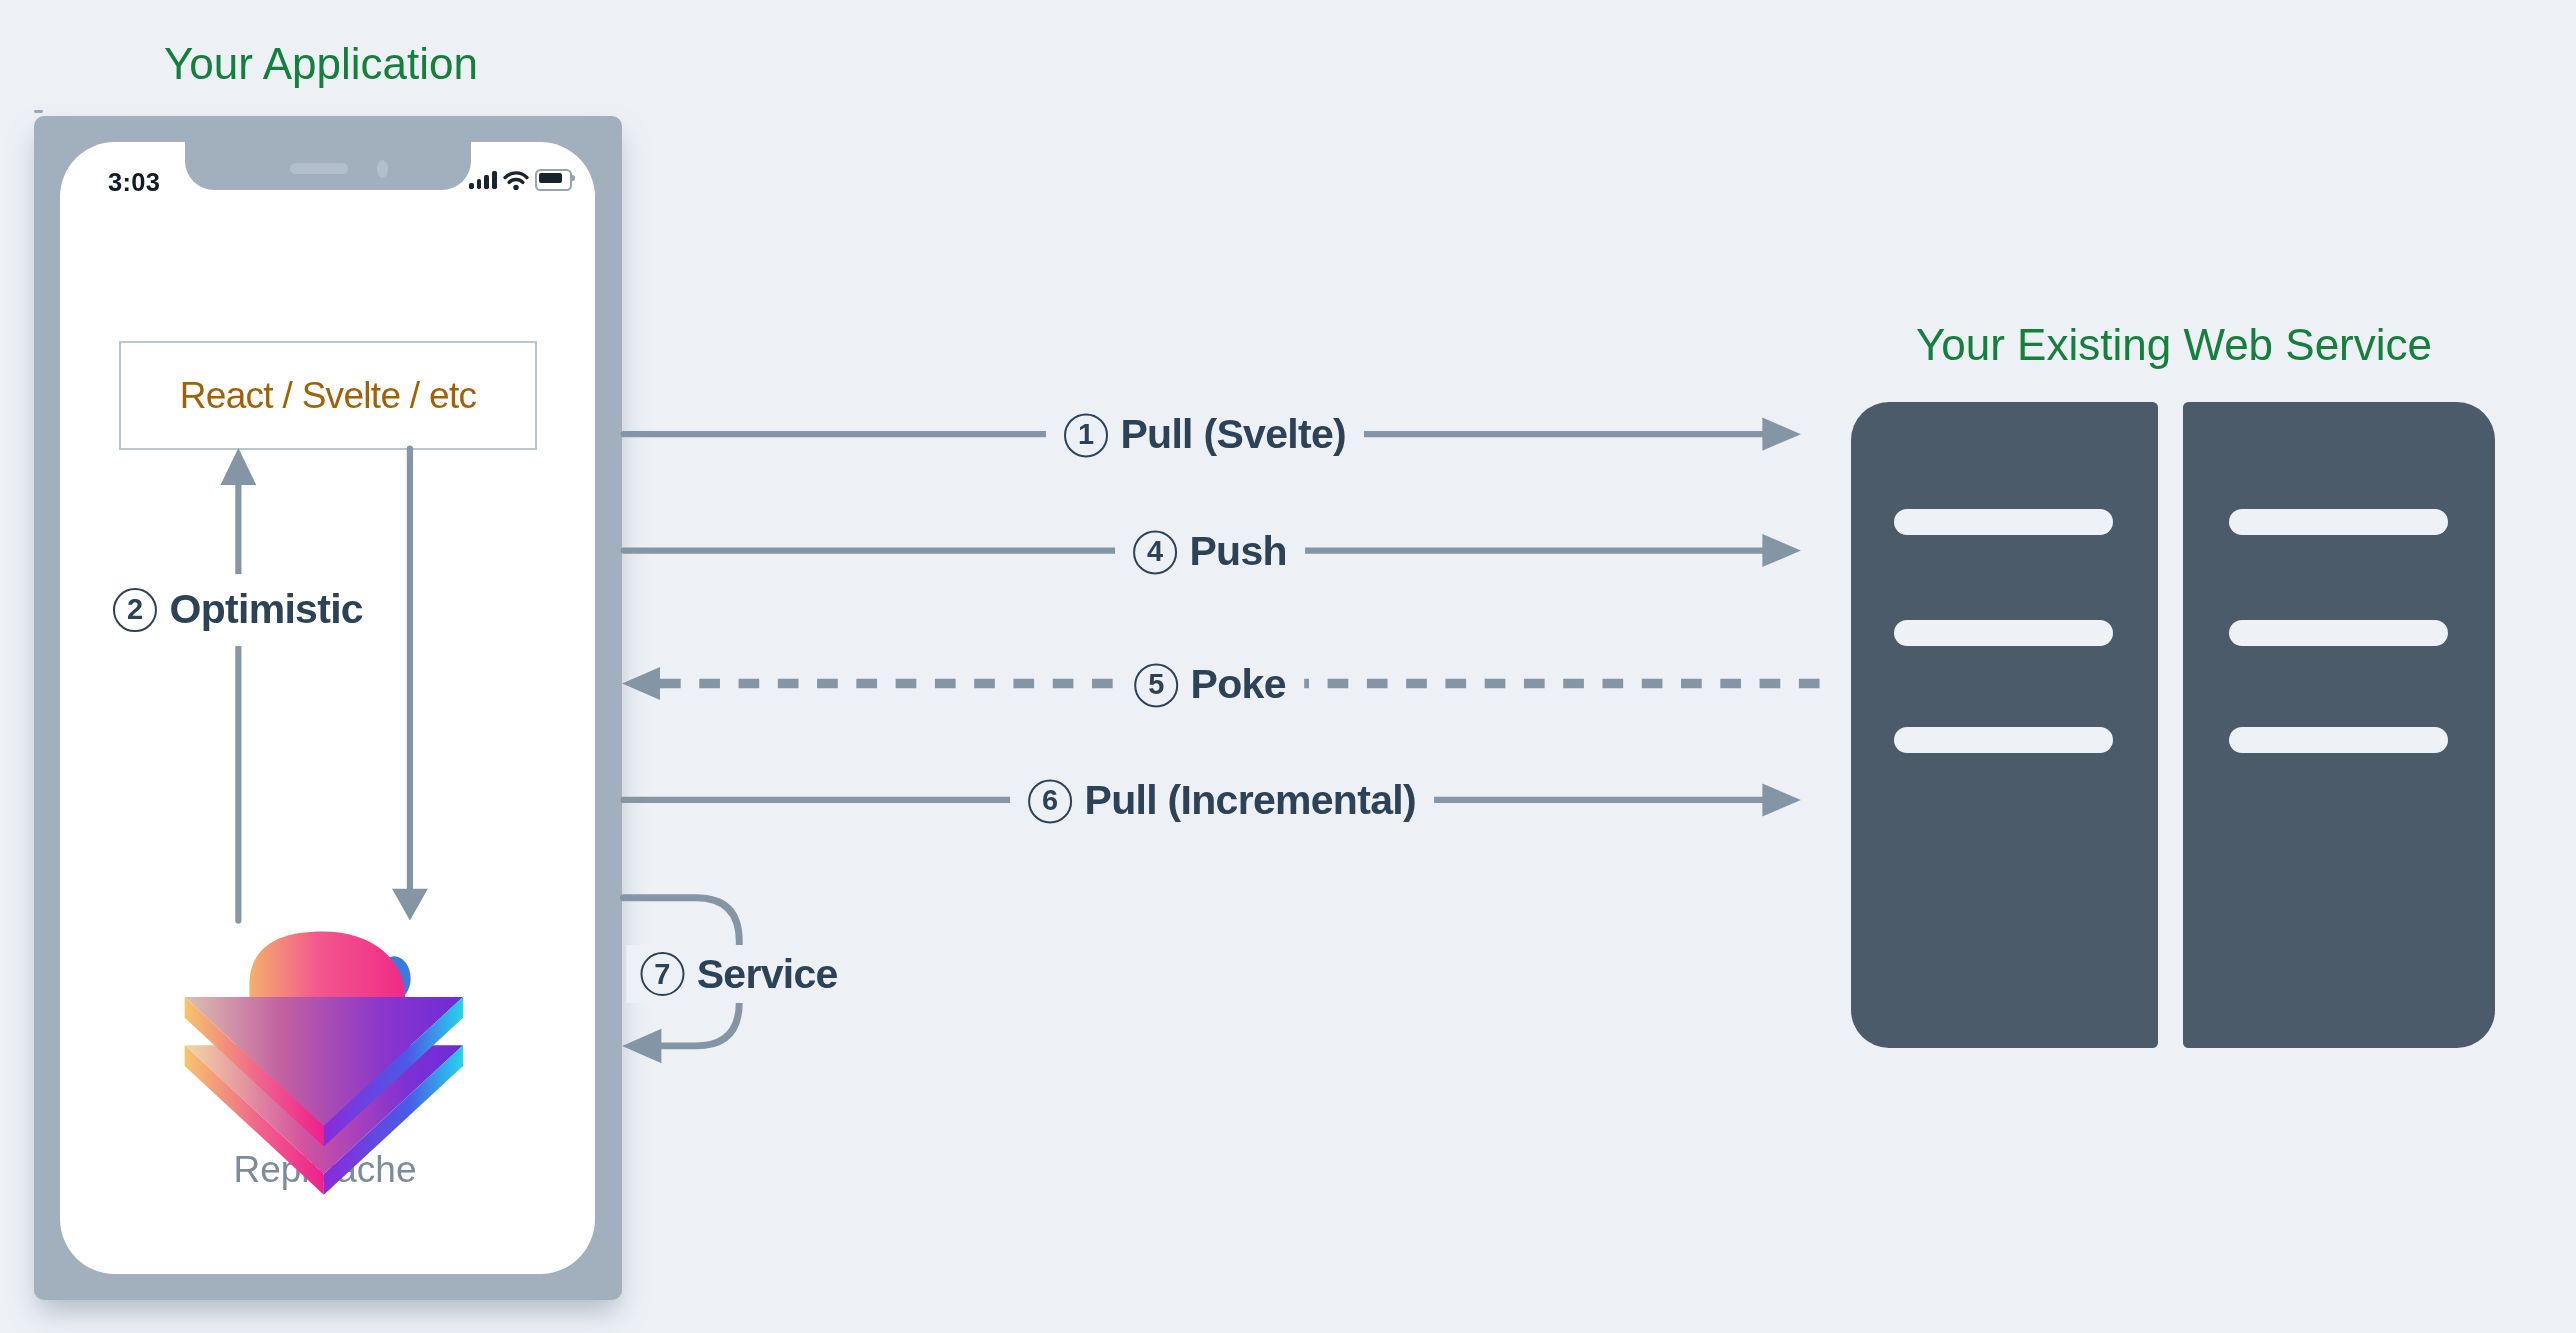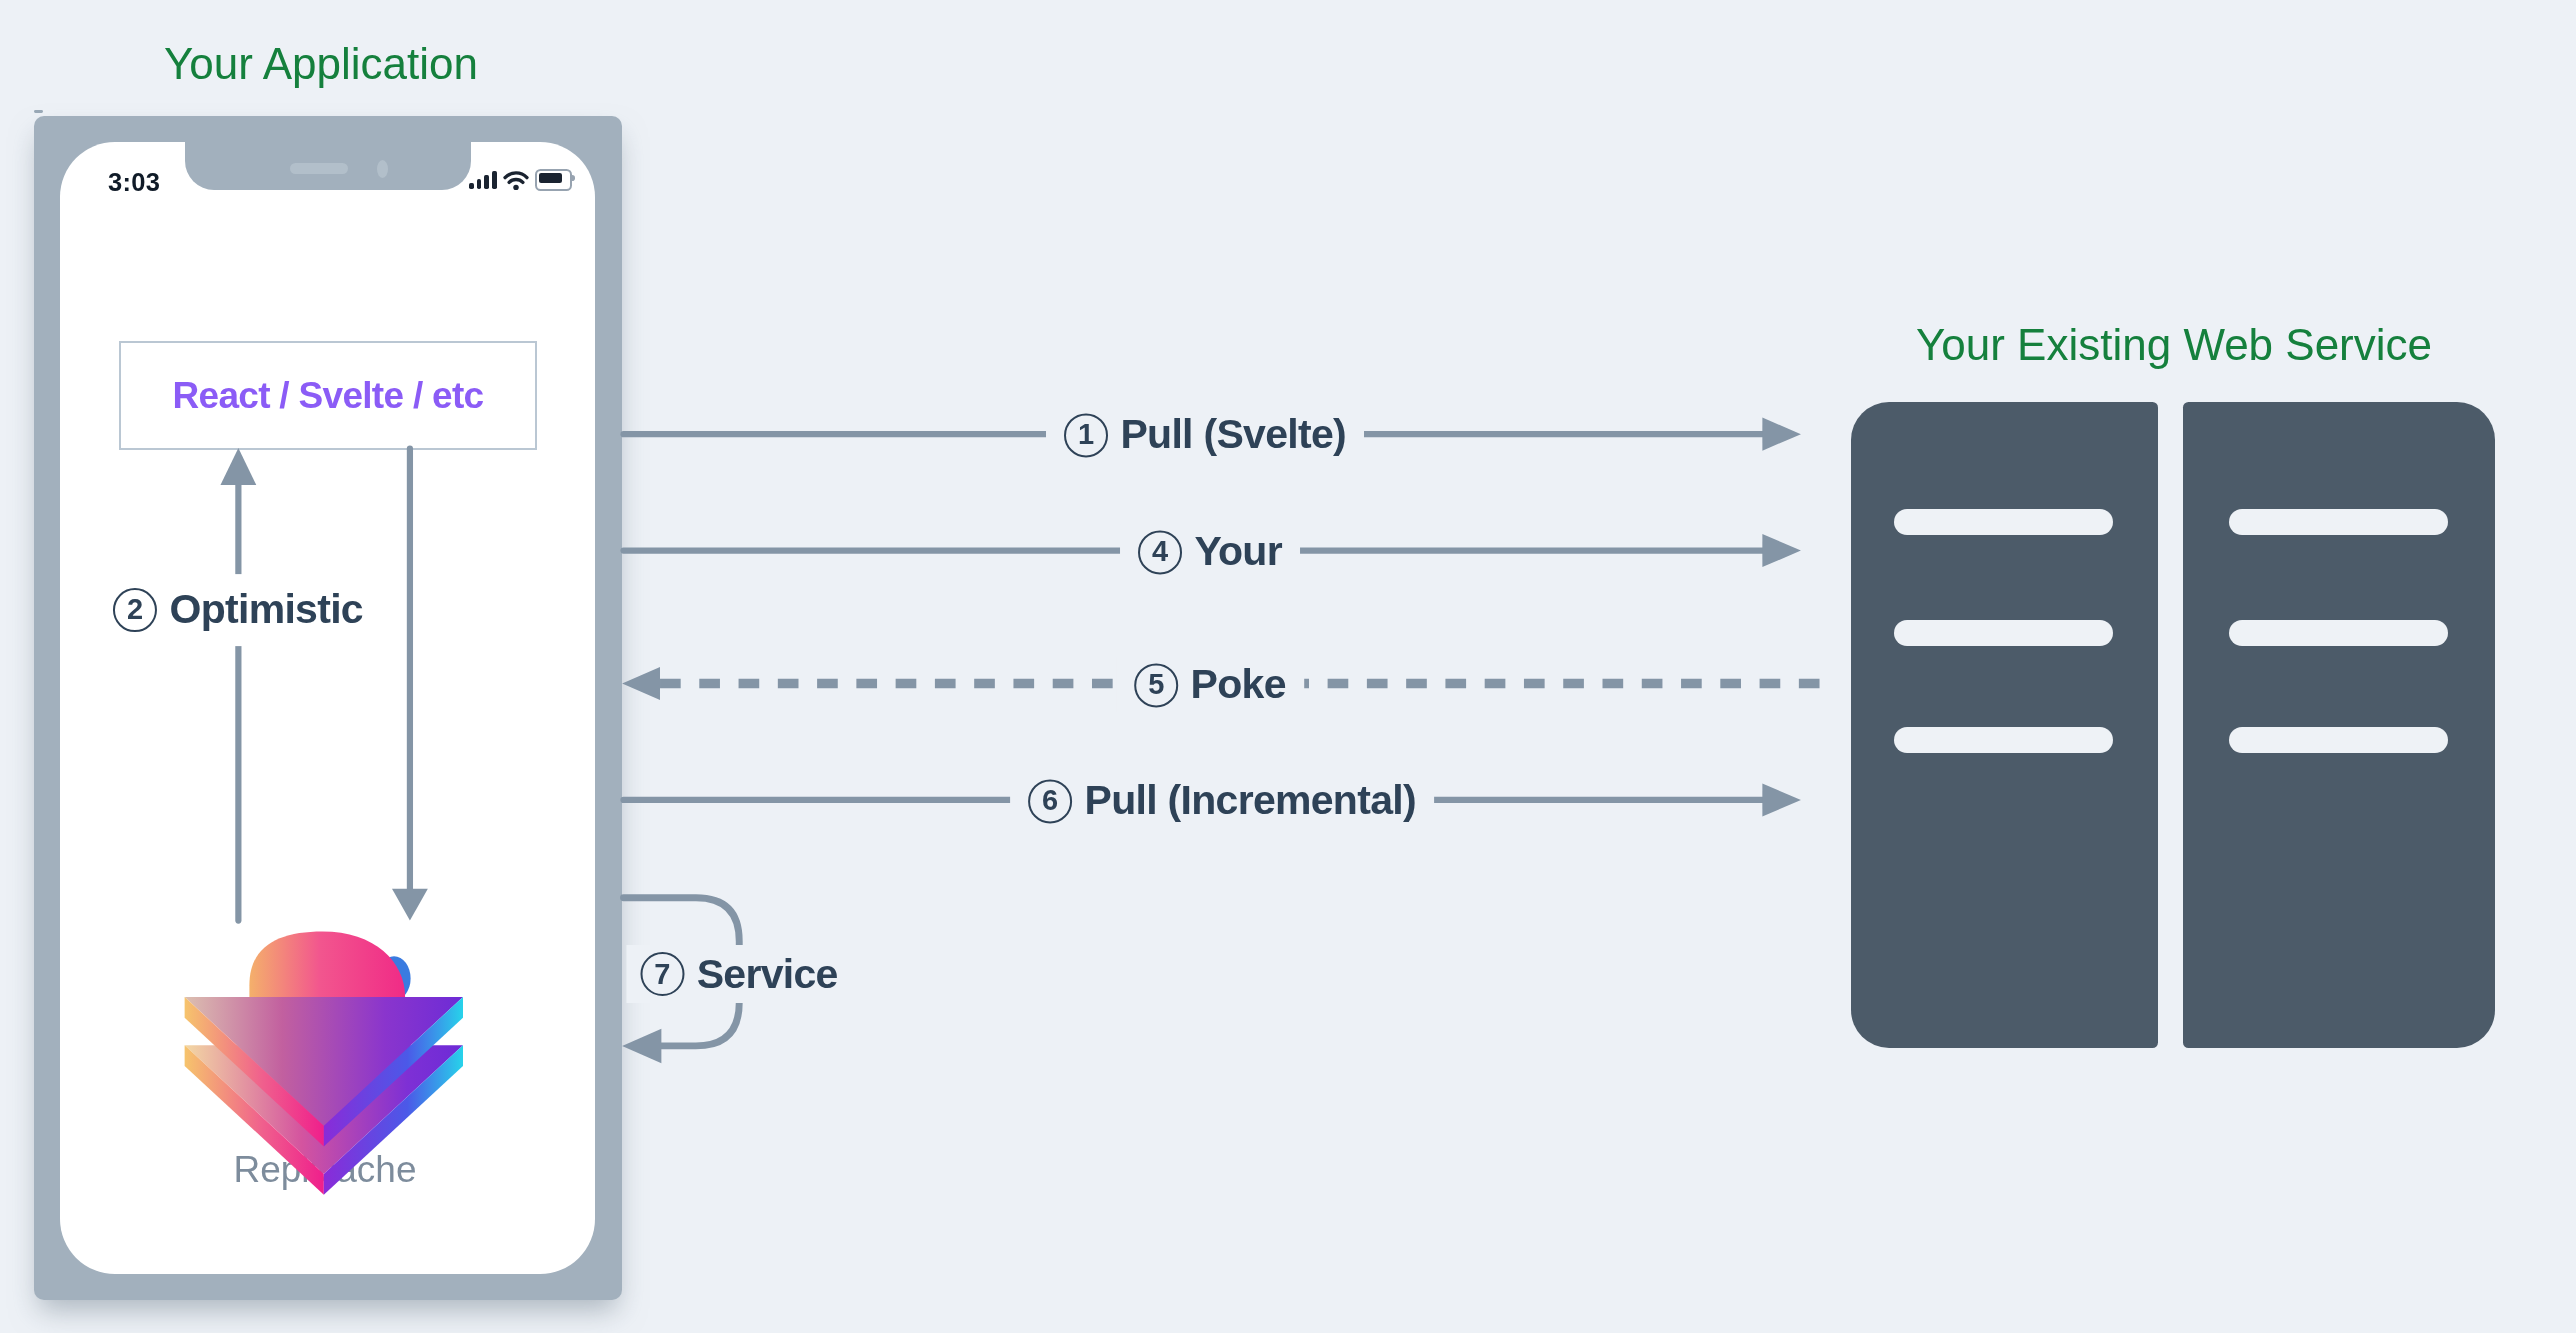--- a/index.html
+++ b/index.html
@@ -28,21 +28,21 @@
   .sig{display:flex;align-items:flex-end;gap:2.8px;height:18.6px;}
   .sig i{display:block;width:4.8px;background:#1a2330;border-radius:1.7px;}
   .sig i:nth-child(1){height:6.2px;}.sig i:nth-child(2){height:10.3px;}
   .sig i:nth-child(3){height:14.5px;}.sig i:nth-child(4){height:18.6px;}
   .batt{position:relative;width:33px;height:18px;border:2.1px solid #97a3b0;border-radius:5.5px;}
   .batt .fill{position:absolute;left:2.1px;top:2.1px;width:23px;height:9.6px;background:#1a2330;border-radius:2.1px;}
   .batt .nub{position:absolute;right:-5.5px;top:4.1px;width:3.4px;height:5.5px;background:#97a3b0;border-radius:0 2.8px 2.8px 0;}
 
   .framework-box{position:absolute;left:59px;top:199px;width:414px;height:105px;background:#ffffff;
                  border:2.1px solid #bac7d3;display:flex;align-items:center;justify-content:center;
-                 font-size:37px;font-weight:700;letter-spacing:-0.7px;color:#8b5cf6;}
+                 font-size:37px;font-weight:400;letter-spacing:-0.7px;color:#a16207;}
   .logo-caption{position:absolute;left:265px;top:1007px;transform:translateX(-50%);
                 font-size:37px;color:#7d8c9c;white-space:nowrap;}
 
   
   .rack{position:absolute;top:402px;height:646px;background:#4c5b69;z-index:1;}
   .rack-left{left:1851px;width:307px;border-radius:38px 5.5px 5.5px 38px;}
   .rack-right{left:2183px;width:312px;border-radius:5.5px 38px 38px 5.5px;}
   .pill{position:absolute;width:219px;height:26px;background:#eef2f6;border-radius:13px;}
   .rack-left .pill{left:43px;}
   .rack-right .pill{left:46px;}
@@ -195,21 +195,21 @@
   </div>
 
   <div class="flow-label on-screen label-2">
     <span class="num-circle">2</span>
     <span>Optimistic</span>
   </div>
 
 
   <div class="flow-label label-4">
     <span class="num-circle">4</span>
-    <span>Your</span>
+    <span>Push</span>
   </div>
 
   <div class="flow-label label-5">
     <span class="num-circle">5</span>
     <span>Poke</span>
   </div>
 
   <div class="flow-label label-6">
     <span class="num-circle">6</span>
     <span>Pull (Incremental)</span>

